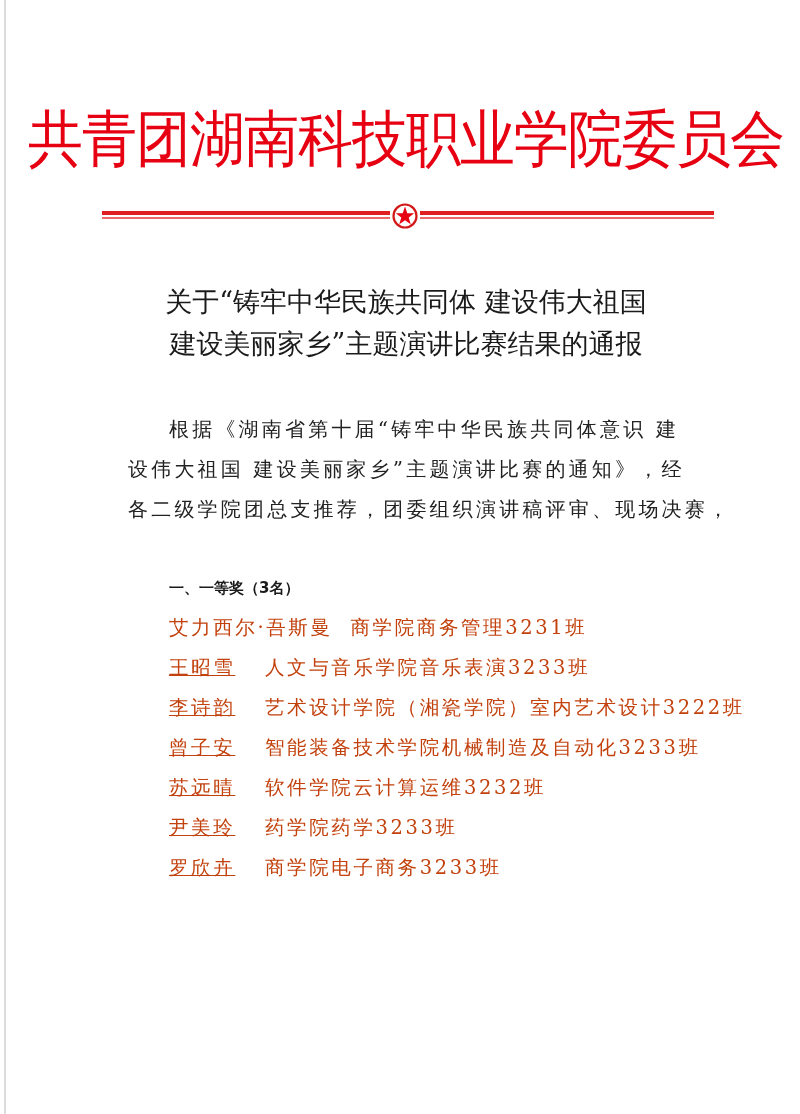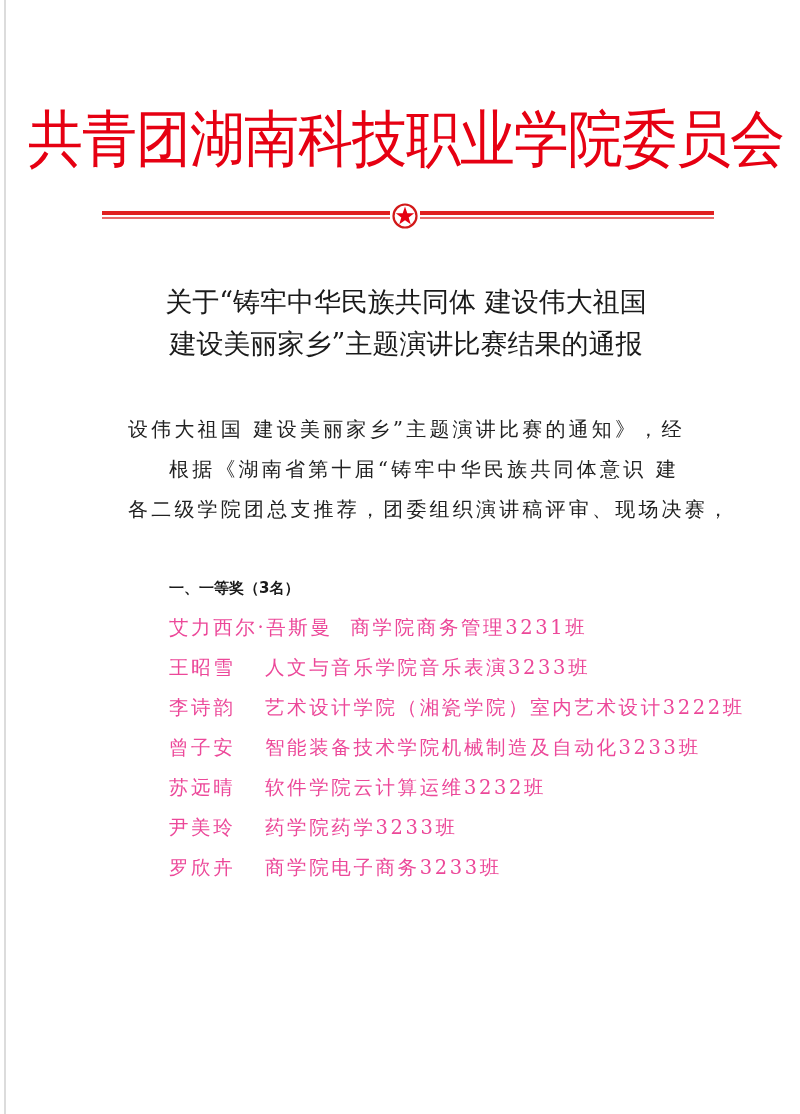--- a/index.html
+++ b/index.html
@@ -118,29 +118,30 @@
       font-weight: bold;
       font-size: 15px;
       line-height: 40px;
       color: #1a1a1a;
       white-space: nowrap;
     }
     .winner-row {
       font-size: 19.5px;
       line-height: 40px;
       letter-spacing: 2.6px;
-      color: #ec4899;
+      color: #c2410c;
       white-space: nowrap;
     }
     .winner-row .name {
       display: inline-block;
       margin-right: 18px;
     }
     .winner-row .name.short {
       width: 78px;
+      text-decoration: underline;
     }
     .winner-row .college {
       display: inline-block;
     }
   </style>
 </head>
 <body>
 
 <div class="page">
 
@@ -156,22 +157,22 @@
       </svg>
     </div>
   </div>
 
   <div class="doc-title">
     <div>关于“铸牢中华民族共同体 建设伟大祖国</div>
     <div>建设美丽家乡”主题演讲比赛结果的通报</div>
   </div>
 
   <div class="body-text">
+    <span class="para-line indent">根据《湖南省第十届“铸牢中华民族共同体意识 建</span>
     <span class="para-line">设伟大祖国 建设美丽家乡”主题演讲比赛的通知》，经</span>
-    <span class="para-line indent">根据《湖南省第十届“铸牢中华民族共同体意识 建</span>
     <span class="para-line">各二级学院团总支推荐，团委组织演讲稿评审、现场决赛，</span>
   </div>
 
   <div class="awards">
 
     <div class="section-heading">一、一等奖（3名）</div>
     <div class="winner-row">
       <span class="name">艾力西尔·吾斯曼</span><span class="college">商学院商务管理3231班</span>
     </div>
     <div class="winner-row">

